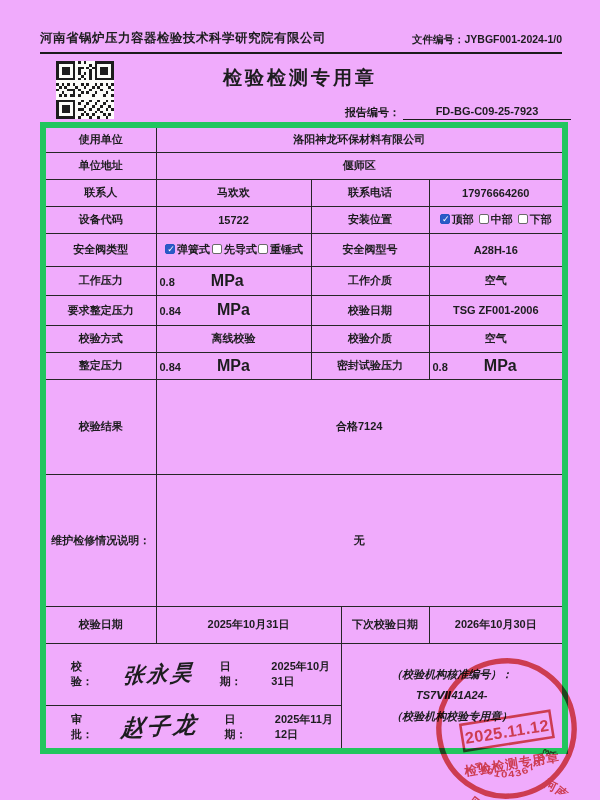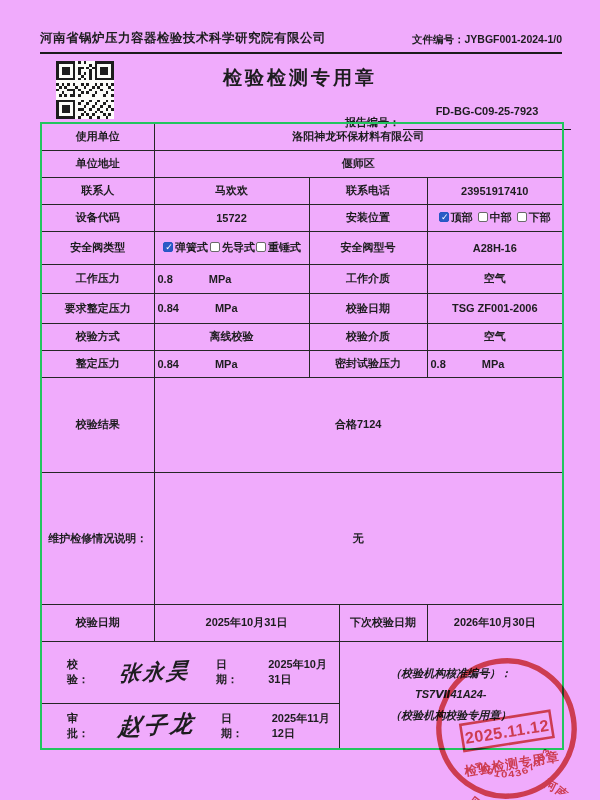--- a/index.html
+++ b/index.html
@@ -17,29 +17,29 @@
   }
   .company { font-size:12.5px; letter-spacing:.5px; }
   .file-no-wrap { font-size:10.5px; white-space:nowrap; }
   
   .qr { position:absolute; left:56px; top:61px; width:58px; height:58px; }
   .title { position:absolute; left:0; top:65px; width:100%; text-align:center;
            font-size:19px; letter-spacing:3px; }
   .report-no-row { position:absolute; left:345px; top:105px; display:flex;
                    align-items:flex-end; font-size:11px; }
   .report-no-value { display:inline-block; width:168px; text-align:center;
-                     border-bottom:1.5px solid #1c1c1c; padding-bottom:12px; margin-left:3px; }
+                     border-bottom:1.5px solid #1c1c1c; padding-bottom:2px; margin-left:3px; }
   
   table.form { position:absolute; left:40px; top:122px; width:522px;
-               border-collapse:collapse; table-layout:fixed; border:2px solid #22c55e; }
+               border-collapse:collapse; table-layout:fixed; border:6px solid #22c55e; }
   table.form td { border:1px solid #262626; font-size:11px; font-weight:700;
                   text-align:center; vertical-align:middle; padding:2px 3px; overflow:hidden; }
   td.tl { text-align:left; vertical-align:top; padding:6px 9px; }
   .pressure { display:flex; justify-content:flex-start; gap:36px; align-items:baseline; }
-  .unit { font-size:11px; }
+  .unit { font-size:16px; }
   .opt { white-space:nowrap; margin:17px 1px; }
   .cb { display:inline-block; width:10px; height:10px; border:1.5px solid #6a6a6a;
         border-radius:2px; vertical-align:-1px; margin-right:2px; background:#fff; position:relative; }
   .cb.checked { background:#2a5ac6; border-color:#2456c4; }
   .cb.checked::after { content:"✓"; position:absolute; left:0; top:-1px; width:10px;
         color:#fff; font-size:9px; line-height:11px; text-align:center; }
   .sig-row { display:flex; align-items:center; gap:19px; padding-left:22px; text-align:left; }
   .sig-name { font-size:21px; font-style:italic; letter-spacing:3px; white-space:nowrap;
               transform:rotate(-3deg) skewX(-8deg); margin:0 6px;
               font-family:"DejaVu Serif","Liberation Serif",serif; }
@@ -100,21 +100,21 @@
       <td colspan="4">洛阳神龙环保材料有限公司</td>
     </tr>
     <tr>
       <td style="height:27px">单位地址</td>
       <td colspan="4">偃师区</td>
     </tr>
     <tr>
       <td style="height:27px">联系人</td>
       <td>马欢欢</td>
       <td colspan="2">联系电话</td>
-      <td>23951917410</td>
+      <td>17976664260</td>
     </tr>
     <tr>
       <td style="height:27px">设备代码</td>
       <td>15722</td>
       <td colspan="2">安装位置</td>
       <td>
         <span class="opt"><span class="cb checked"></span><span>顶部</span></span>
         <span class="opt"><span class="cb"></span><span>中部</span></span>
         <span class="opt"><span class="cb"></span><span>下部</span></span>
       </td>

